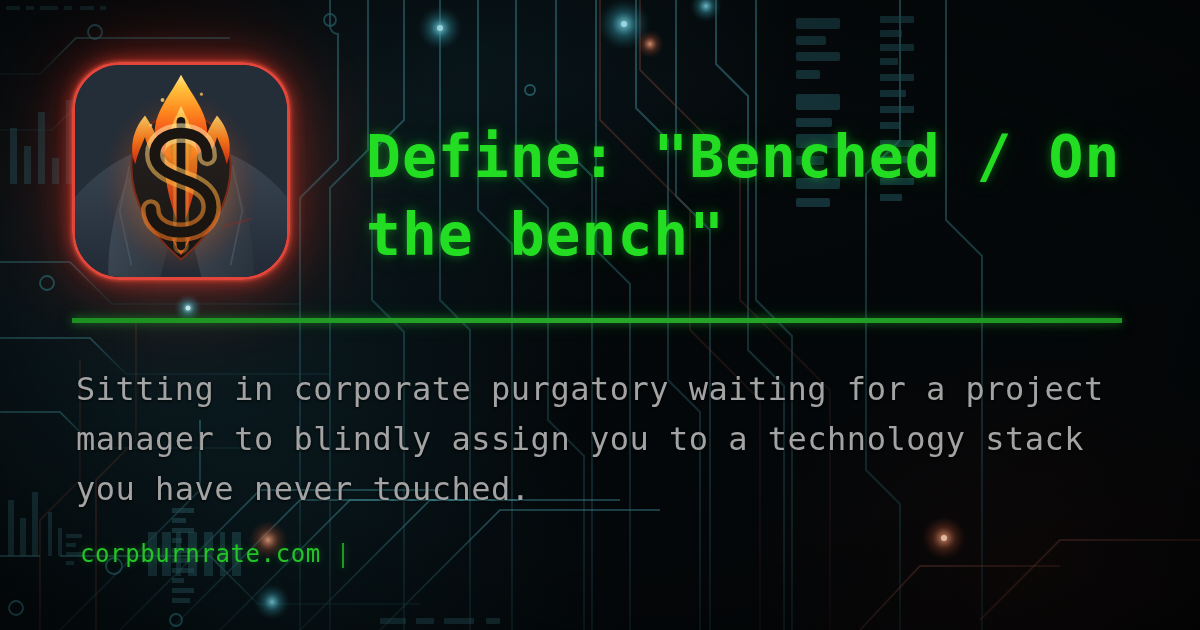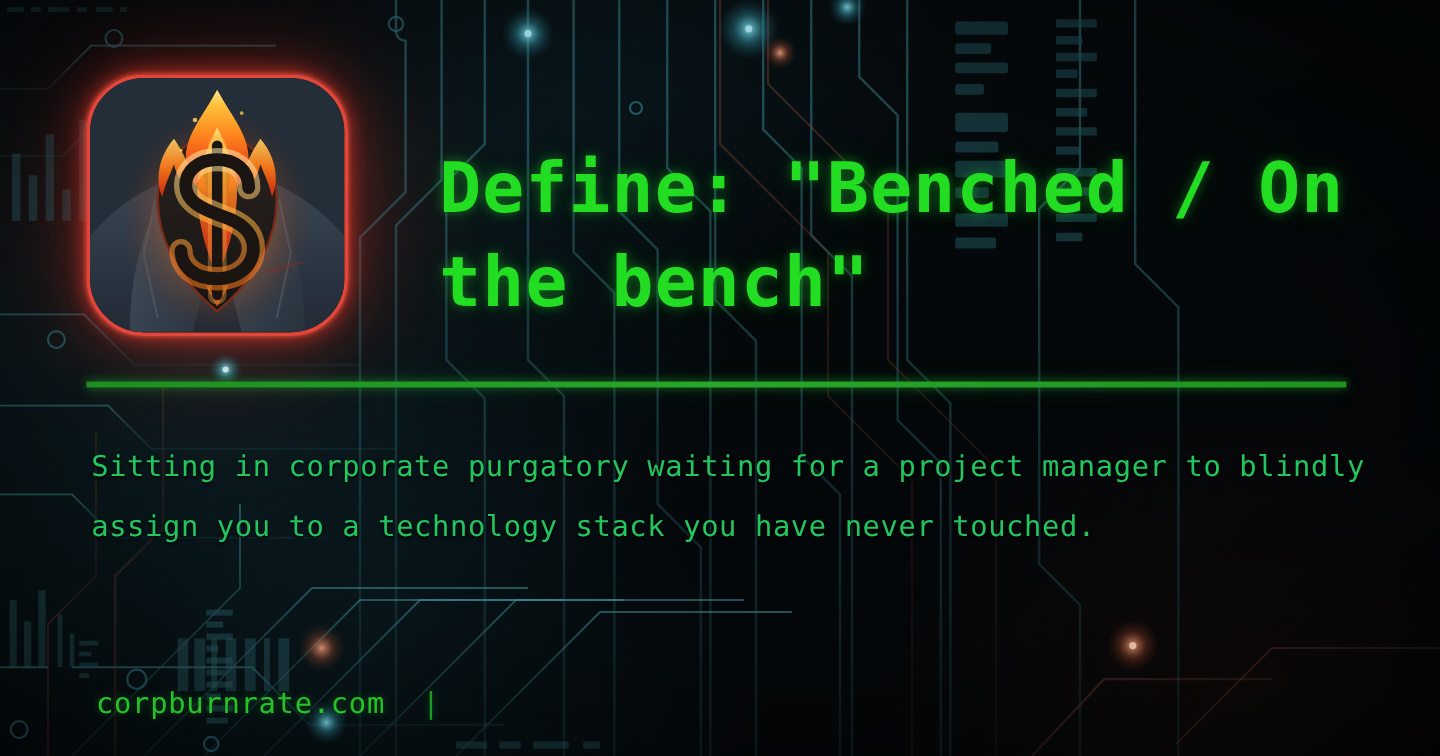--- a/index.html
+++ b/index.html
@@ -69,32 +69,32 @@
     position:absolute; left:72px; top:318px;
     width:1050px; height:5px;
     background:linear-gradient(90deg,#1c8f20 0%,#27a82a 50%,#1d9321 100%);
     box-shadow:0 0 8px rgba(40,180,50,.55), 0 0 18px rgba(35,160,45,.26);
   }
 
   
   .body-text {
     position:absolute; left:76px; top:364px;
     width:1070px;
-    color:#22c55e;
-    font-size:24px;
+    color:#a3a3a3;
+    font-size:32px;
     line-height:50px;
     letter-spacing:.5px;
     white-space:pre-wrap;
     text-shadow:0 1px 3px rgba(0,0,0,.9);
   }
 
   
   .footer {
-    position:absolute; left:80px; top:572px;
-    display:flex; align-items:flex-end; gap:16px;
+    position:absolute; left:80px; top:540px;
+    display:flex; align-items:flex-end; gap:0;
     font-size:24px;
     letter-spacing:.6px;
     color:#24c328;
     text-shadow:0 0 7px rgba(35,190,45,.40);
     white-space:pre;
   }
   .footer .sep { color:#1d9a22; }
 </style>
 </head>
 <body>

